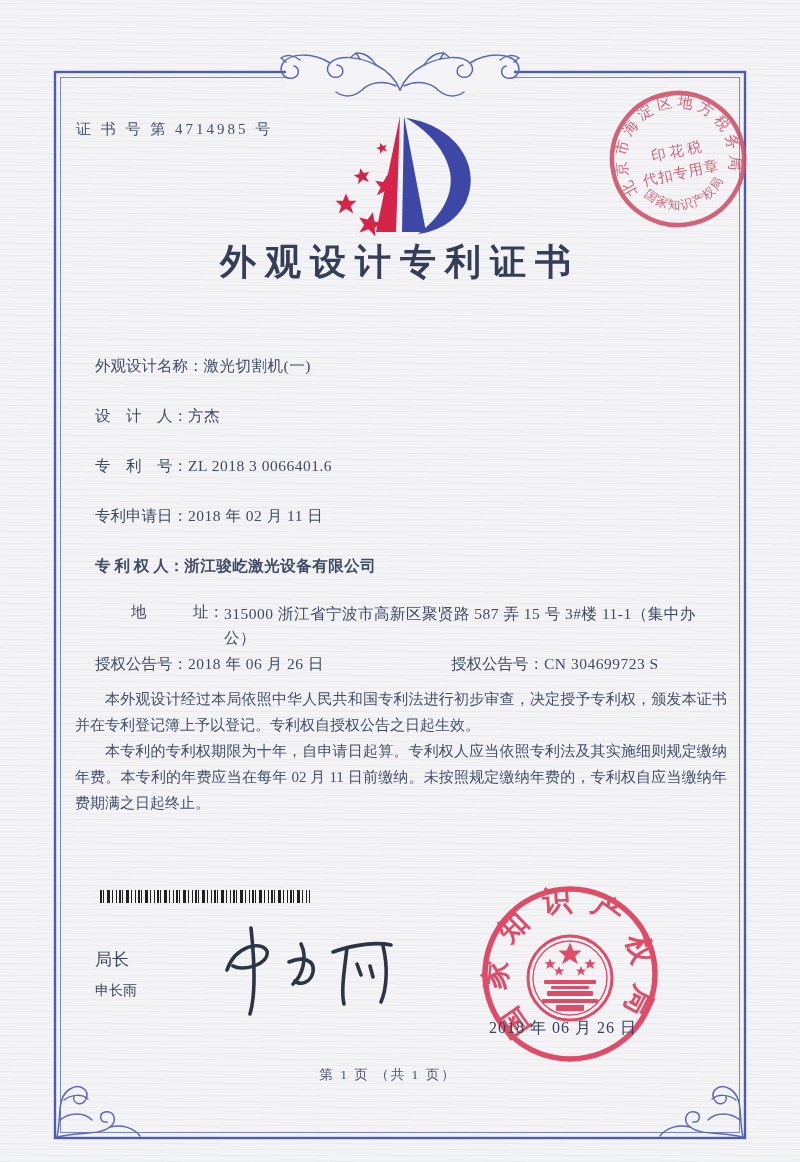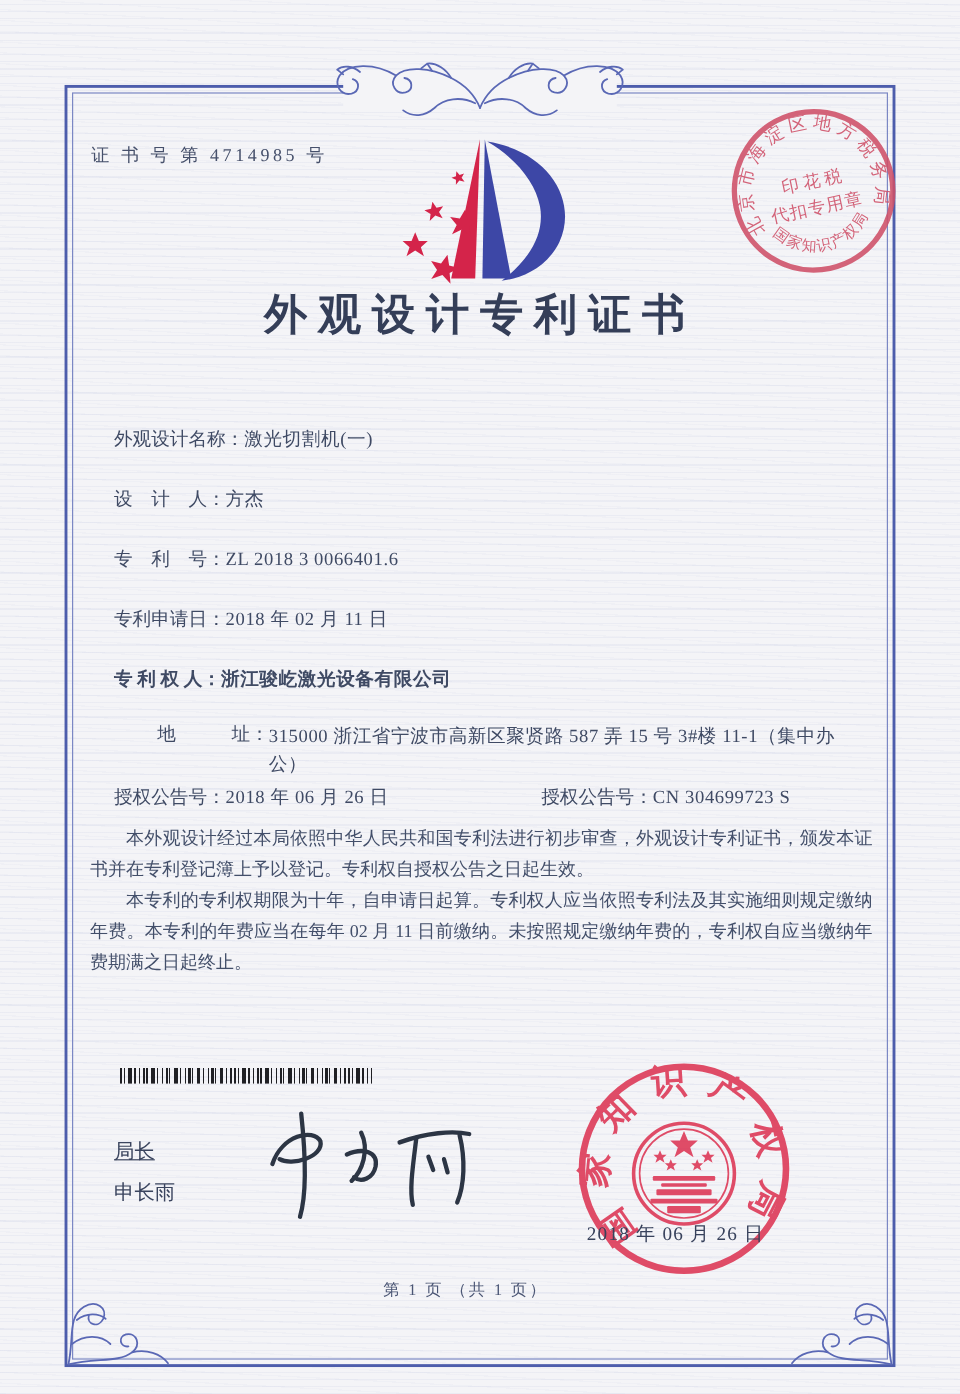--- a/index.html
+++ b/index.html
@@ -29,22 +29,22 @@
   .paras{left:75px;top:686px;width:652px;font-size:15px;line-height:1.74;color:#434f6a;text-align:justify;}
   .paras p{margin:0;text-indent:2em;}
   .barcode{left:100px;top:890px;width:210px;height:13px;
     background:repeating-linear-gradient(90deg,
       #202024 0px,#202024 2px,transparent 2px,transparent 3px,
       #202024 3px,#202024 4px,transparent 4px,transparent 7px,
       #202024 7px,#202024 10px,transparent 10px,transparent 12px,
       #202024 12px,#202024 13px,transparent 13px,transparent 16px,
       #202024 16px,#202024 17px,transparent 17px,transparent 19px);
   }
-  .sig-title{left:95px;top:948px;font-size:17px;color:#3a445e;font-family:"Liberation Sans","DejaVu Sans",sans-serif;text-decoration:underline;}
-  .sig-name{left:95px;top:982px;font-size:17px;color:#3a445e;font-family:"Liberation Sans","DejaVu Sans",sans-serif;}
+  .sig-title{left:95px;top:948px;font-size:17px;color:#3a445e;font-family:"Liberation Sans","DejaVu Sans",sans-serif;}
+  .sig-name{left:95px;top:982px;font-size:14px;color:#3a445e;font-family:"Liberation Sans","DejaVu Sans",sans-serif;}
   .signature-svg{left:205px;top:918px;}
   .seal-svg{left:474px;top:878px;}
   .seal-date{left:489px;top:1018px;font-size:16px;letter-spacing:1px;color:#38425c;z-index:5;}
   .stamp-svg{left:603px;top:84px;transform:rotate(-12deg);}
   .footer{left:0;top:1066px;width:776px;text-align:center;font-size:13.5px;letter-spacing:2px;color:#4a5574;}
 </style>
 </head>
 <body>
 
 <div class="sheet">
@@ -148,21 +148,21 @@
     </div>
     <div class="frow" style="top:304px;">
       <span class="flabel">授权公告号：</span><span class="fvalue">2018 年 06 月 26 日</span>
       <span class="fgrant2">
         <span class="flabel">授权公告号：</span><span class="fvalue">CN 304699723 S</span>
       </span>
     </div>
   </div>
 
   <div class="abs paras">
-    <p>本外观设计经过本局依照中华人民共和国专利法进行初步审查，外观设计专利证书，颁发本证书并在专利登记簿上予以登记。专利权自授权公告之日起生效。</p>
+    <p>本外观设计经过本局依照中华人民共和国专利法进行初步审查，决定授予专利权，颁发本证书并在专利登记簿上予以登记。专利权自授权公告之日起生效。</p>
     <p>本专利的专利权期限为十年，自申请日起算。专利权人应当依照专利法及其实施细则规定缴纳年费。本专利的年费应当在每年 02 月 11 日前缴纳。未按照规定缴纳年费的，专利权自应当缴纳年费期满之日起终止。</p>
   </div>
 
   <div class="abs barcode"></div>
 
   <div class="abs sig-title">局长</div>
   <div class="abs sig-name">申长雨</div>
 
   <svg class="abs signature-svg" width="230" height="100" viewBox="0 0 230 100">
     <g stroke="#2c3544" stroke-width="3.6" fill="none" stroke-linecap="round" stroke-linejoin="round">

